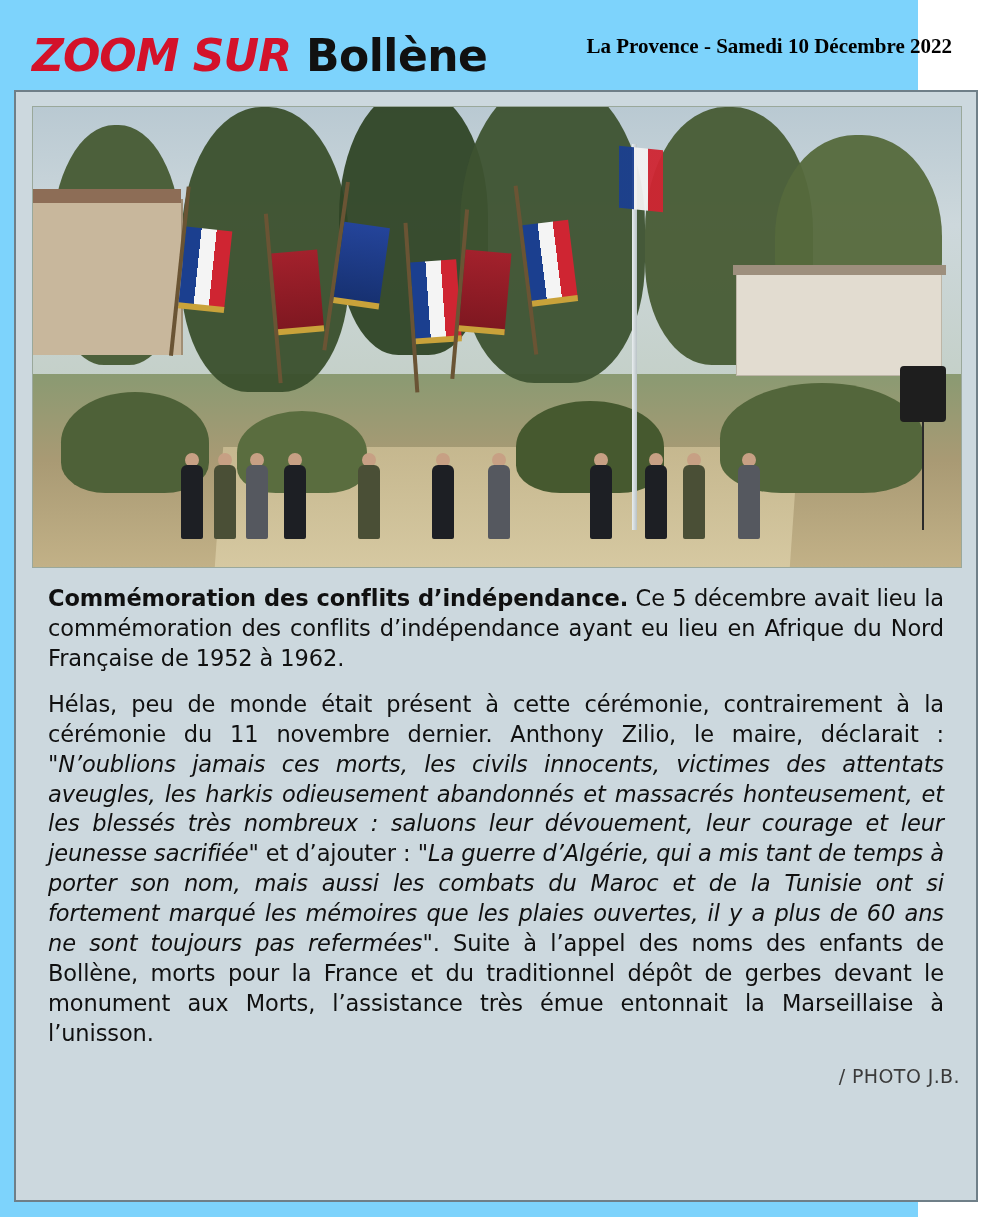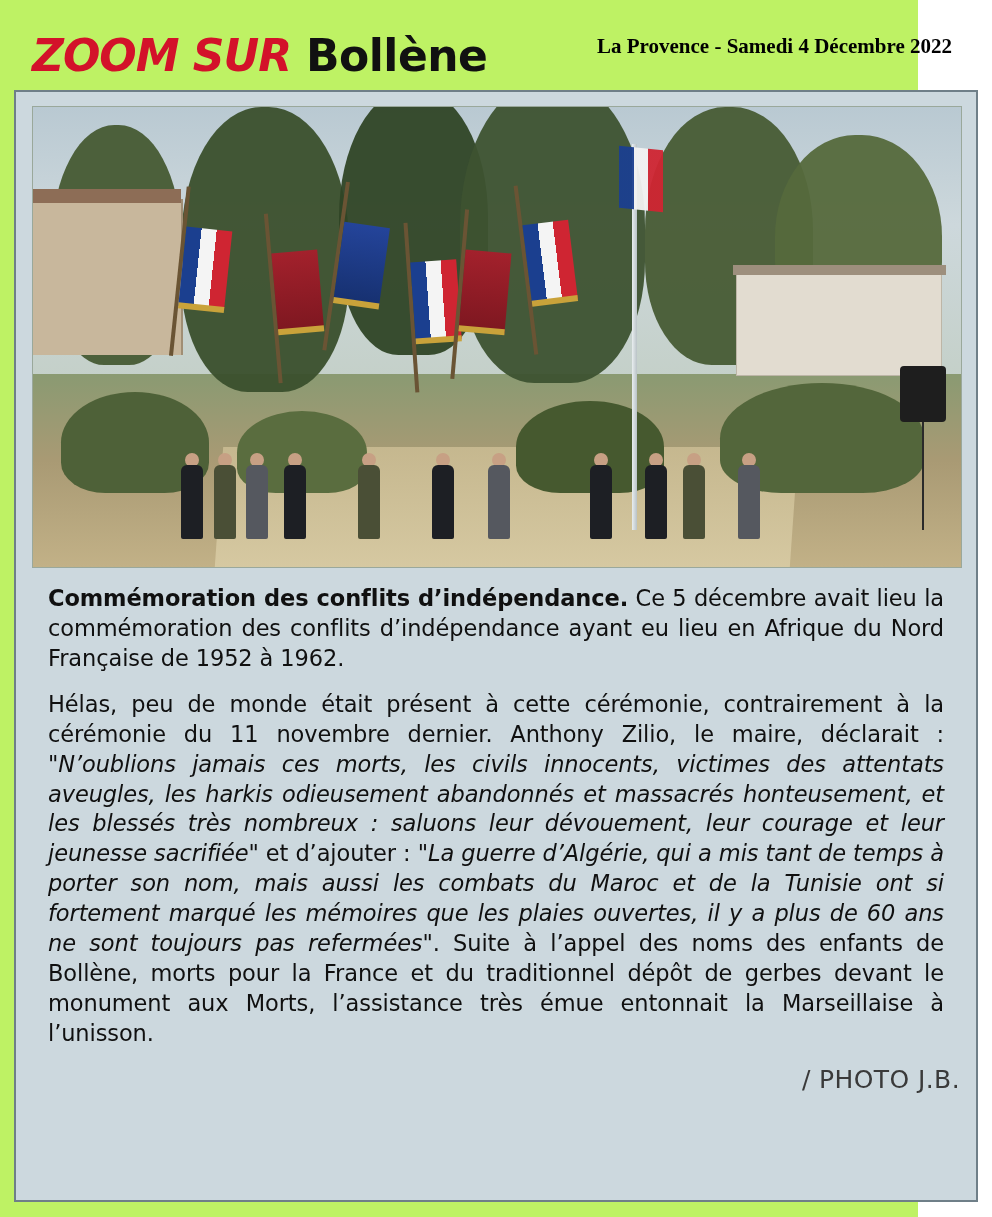--- a/index.html
+++ b/index.html
@@ -11,21 +11,21 @@
     width: 992px;
     height: 1217px;
     font-family: "Liberation Sans", sans-serif;
     overflow: hidden;
   }
 
   .page {
     position: relative;
     width: 918px;
     height: 1217px;
-    background: #bef264;
+    background: #7dd3fc;
     box-sizing: border-box;
   }
 
   
   .masthead {
     position: absolute;
     left: 0;
     top: 0;
     width: 992px;
     height: 92px;
@@ -202,36 +202,36 @@
   }
   .caption p {
     margin: 16px;
   }
   .caption p + p { margin-top: 1px; }
   .quote { font-style: italic; }
   .photo-credit {
     margin-top: 2px;
     text-align: right;
     font-family: "DejaVu Sans", sans-serif;
-    font-size: 25px;
+    font-size: 19px;
     color: #3a3a3a;
     letter-spacing: .4px;
   }
 </style>
 </head>
 <body>
 
 <div class="page">
 
   <div class="masthead">
     <div class="zoom-title">
       <span class="zoom-red">ZOOM SUR</span>
       <span class="zoom-black">Bollène</span>
     </div>
-    <div class="source-line">La Provence - Samedi 4 Décembre 2022</div>
+    <div class="source-line">La Provence - Samedi 10 Décembre 2022</div>
   </div>
 
   <div class="article">
 
     <div class="photo">
       <div class="ph-sky"></div>
       <div class="ph-ground"></div>
       <div class="ph-path"></div>
 
       <div class="tree t1"></div>

